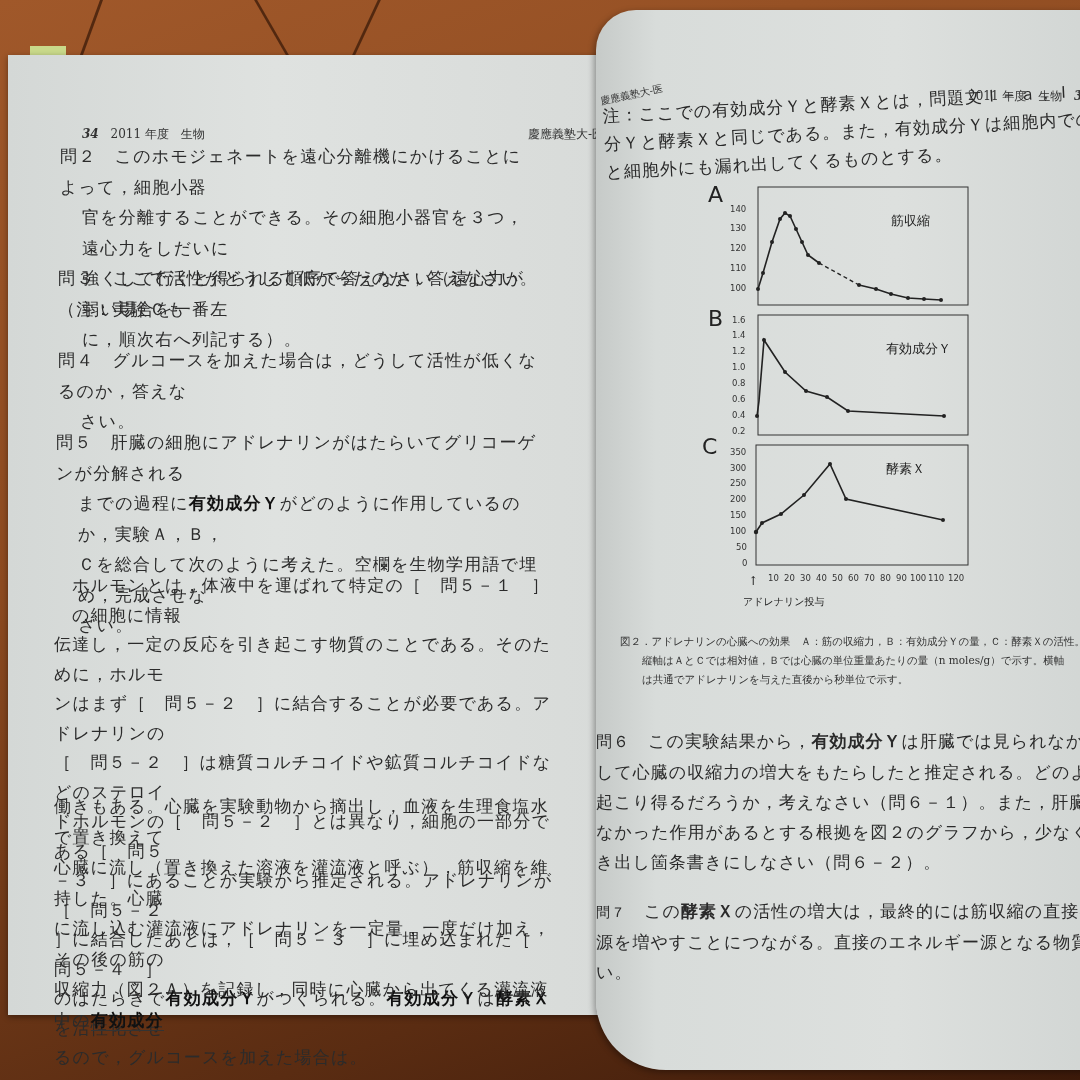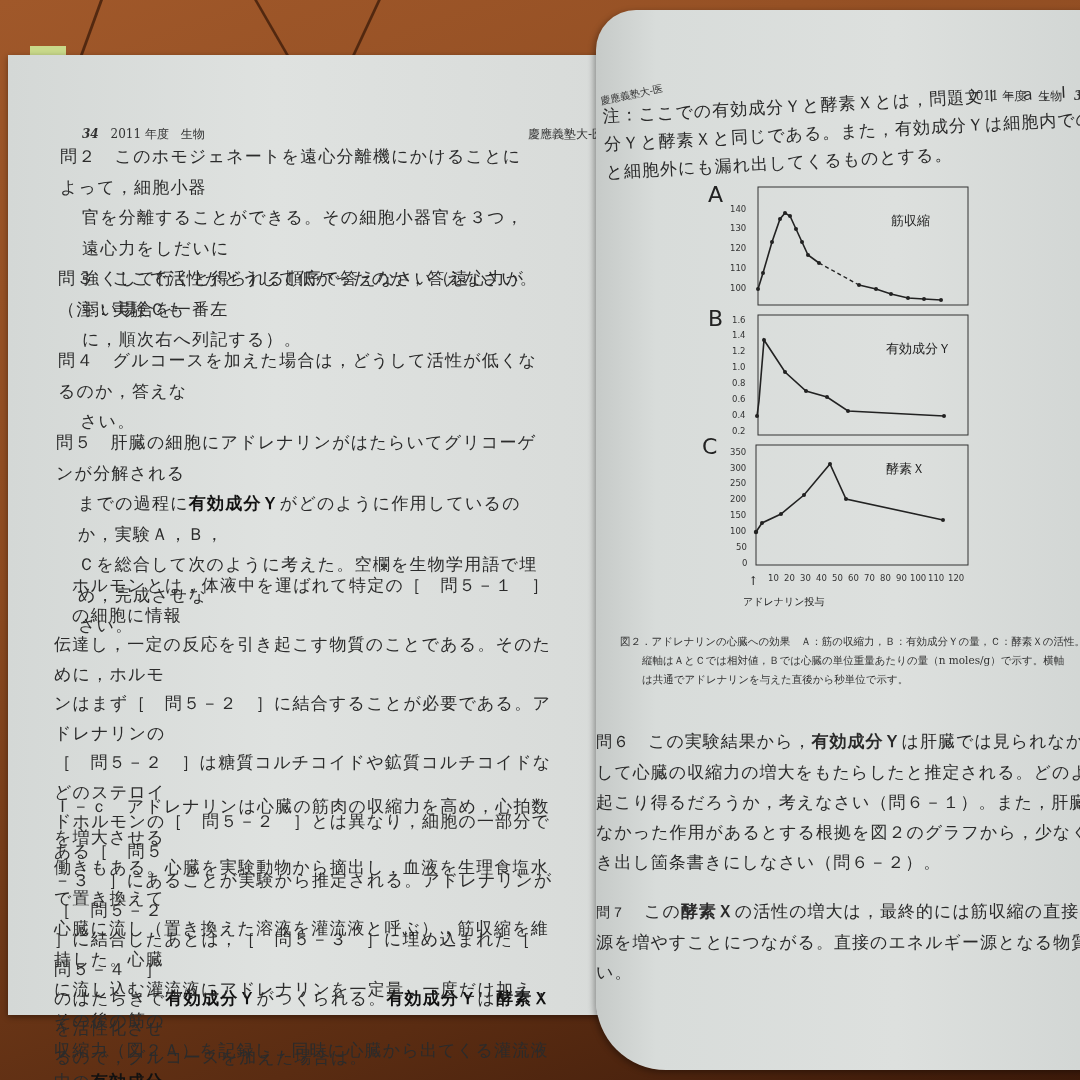--- a/index.html
+++ b/index.html
@@ -80,21 +80,20 @@
     <div>ドホルモンの［　問５－２　］とは異なり，細胞の一部分である［　問５</div>
     <div>－３　］にあることが実験から推定される。アドレナリンが［　問５－２</div>
     <div>］に結合したあとは，［　問５－３　］に埋め込まれた［　問５－４　］</div>
     <div>
       <span>のはたらきで</span><b>有効成分Ｙ</b><span>がつくられる。</span><b>有効成分Ｙ</b><span>は</span><b>酵素Ｘ</b><span>を活性化させ</span>
     </div>
     <div>るので，グルコースを加えた場合は。</div>
   </div>
 
   <div class="para" style="left:46px; top:736px; width:500px; line-height:30.5px;">
-    <div><span>Ｉ－ｃ</span>　<span>アドレナリンは心臓の筋肉の収縮力を高め，心拍数を増大させる</span></div>
     <div>働きもある。心臓を実験動物から摘出し，血液を生理食塩水で置き換えて</div>
     <div>心臓に流し（置き換えた溶液を灌流液と呼ぶ），筋収縮を維持した。心臓</div>
     <div>に流し込む灌流液にアドレナリンを一定量，一度だけ加え，その後の筋の</div>
     <div><span>収縮力（図２Ａ）を記録し，同時に心臓から出てくる灌流液中の</span><b class="ul">有効成分</b></div>
 
   </div>
 </div>
 
 <div class="page-right">
   <div class="hdr" style="left:4px; top:78px; transform:rotate(-12deg); font-size:10px;">慶應義塾大-医</div>

